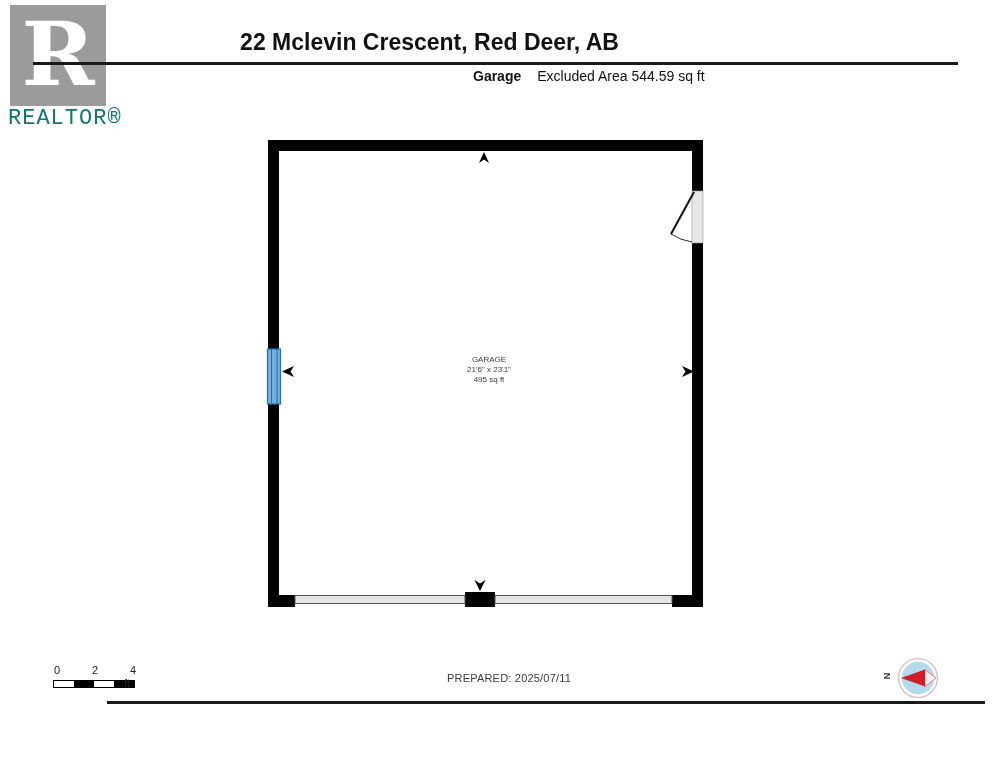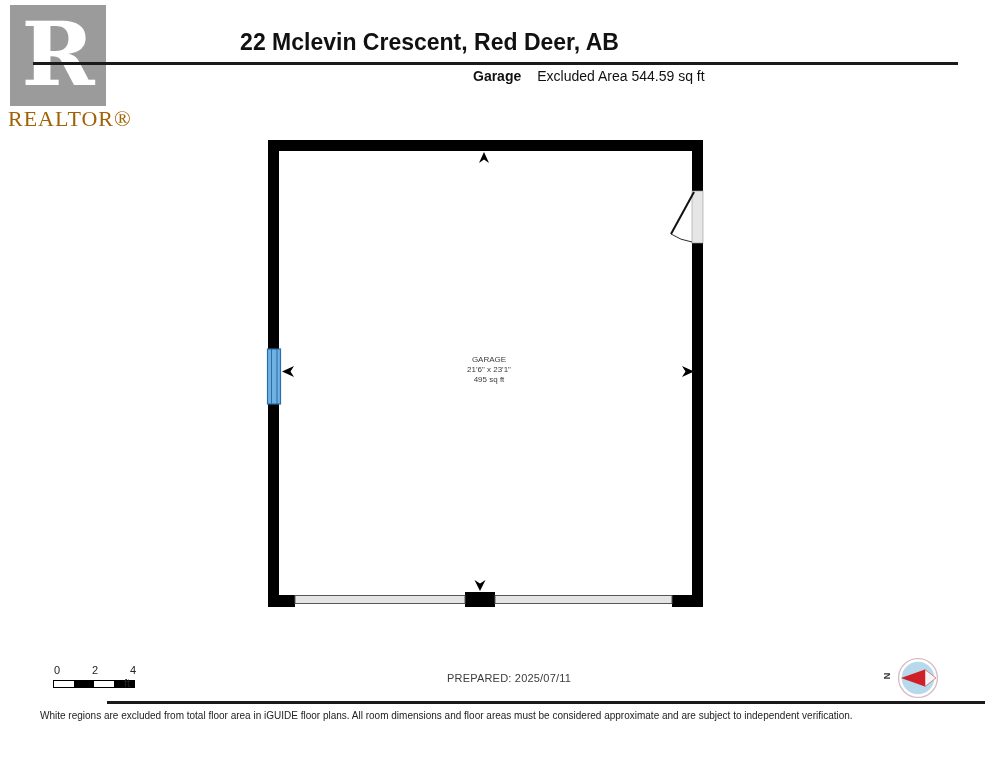--- a/index.html
+++ b/index.html
@@ -3,22 +3,22 @@
 <meta charset="utf-8">
 <style>
   html,body{margin:0;padding:0;background:#fff;}
   .page{position:relative;width:994px;height:768px;background:#ffffff;overflow:hidden;
         font-family:"Liberation Sans",sans-serif;color:#111;}
 
   
   .logo-box{position:absolute;left:10px;top:5px;width:96px;height:101px;background:#9b9b9b;}
   .logo-r{position:absolute;left:10px;top:-1px;width:76px;height:101px;color:#fff;
           font-family:"DejaVu Serif",serif;font-weight:bold;font-size:88px;line-height:101px;text-align:center;}
-  .logo-word{position:absolute;left:8px;top:106px;font-size:22px;letter-spacing:1px;color:#a16207;
-             font-family:Liberation Serif, serif;font-weight:400;}
+  .logo-word{position:absolute;left:8px;top:106px;font-size:22px;letter-spacing:1px;color:#0f766e;
+             font-family:Liberation Mono, monospace;font-weight:400;}
   .header-line{position:absolute;left:33px;top:62px;width:925px;height:3px;background:#1a1a1a;z-index:5;}
   .page-title{position:absolute;left:0;top:29px;width:859px;text-align:center;
               font-size:23px;font-weight:bold;color:#111;}
   .subtitle{position:absolute;left:460px;top:68px;font-size:14px;white-space:nowrap;margin-left:13px;}
   .subtitle .floor{font-weight:bold;margin-right:16px;}
 
   
   .plan-svg{position:absolute;left:240px;top:120px;}
   .room-label{position:absolute;left:389px;top:355px;width:200px;text-align:center;
               font-size:8px;line-height:10px;color:#3a3a3a;}
@@ -109,15 +109,14 @@
 
   <div class="north">N</div>
   <svg class="compass" width="56" height="48" viewBox="890 654 56 48">
     <circle cx="918" cy="678" r="19.5" fill="#b6d9eb" stroke="#e2b6be" stroke-width="1.2"></circle>
     <circle cx="918" cy="678" r="17.5" fill="none" stroke="#ffffff" stroke-width="2.4"></circle>
     <polygon points="901,678 925,669.5 925,686.5" fill="#cf2027"></polygon>
     <polygon points="925,669.5 936,678 925,686.5" fill="#f2f4f6" stroke="#cf2027" stroke-width="0.5"></polygon>
   </svg>
 
   <div class="footer-line"></div>
-  <div class="disclaimer">White regions are excluded from total floor area in iGUIDE floor plans. All room dimensions and floor areas must be considered approximate and are subject to independent verification.</div>
 
 </div>
 
 </body></html>

